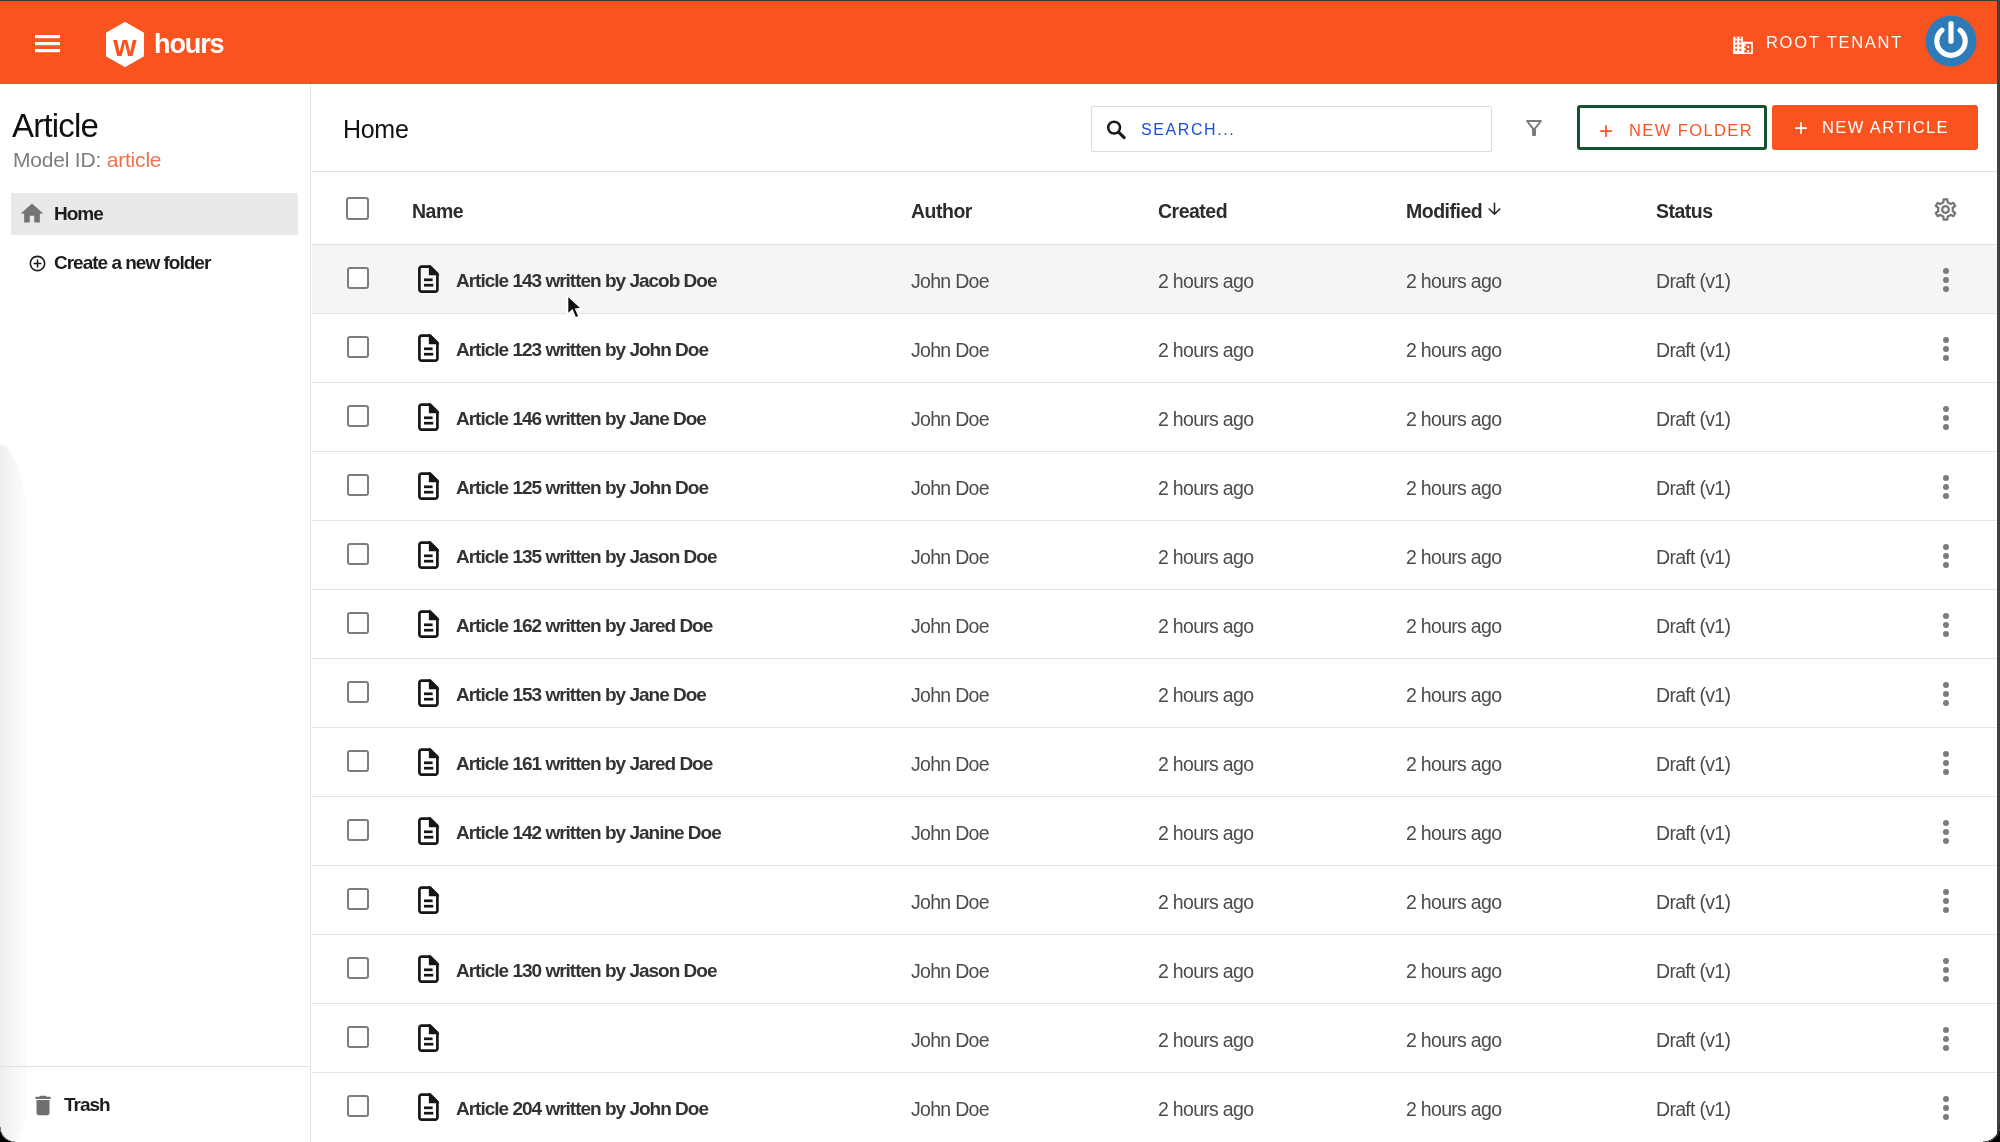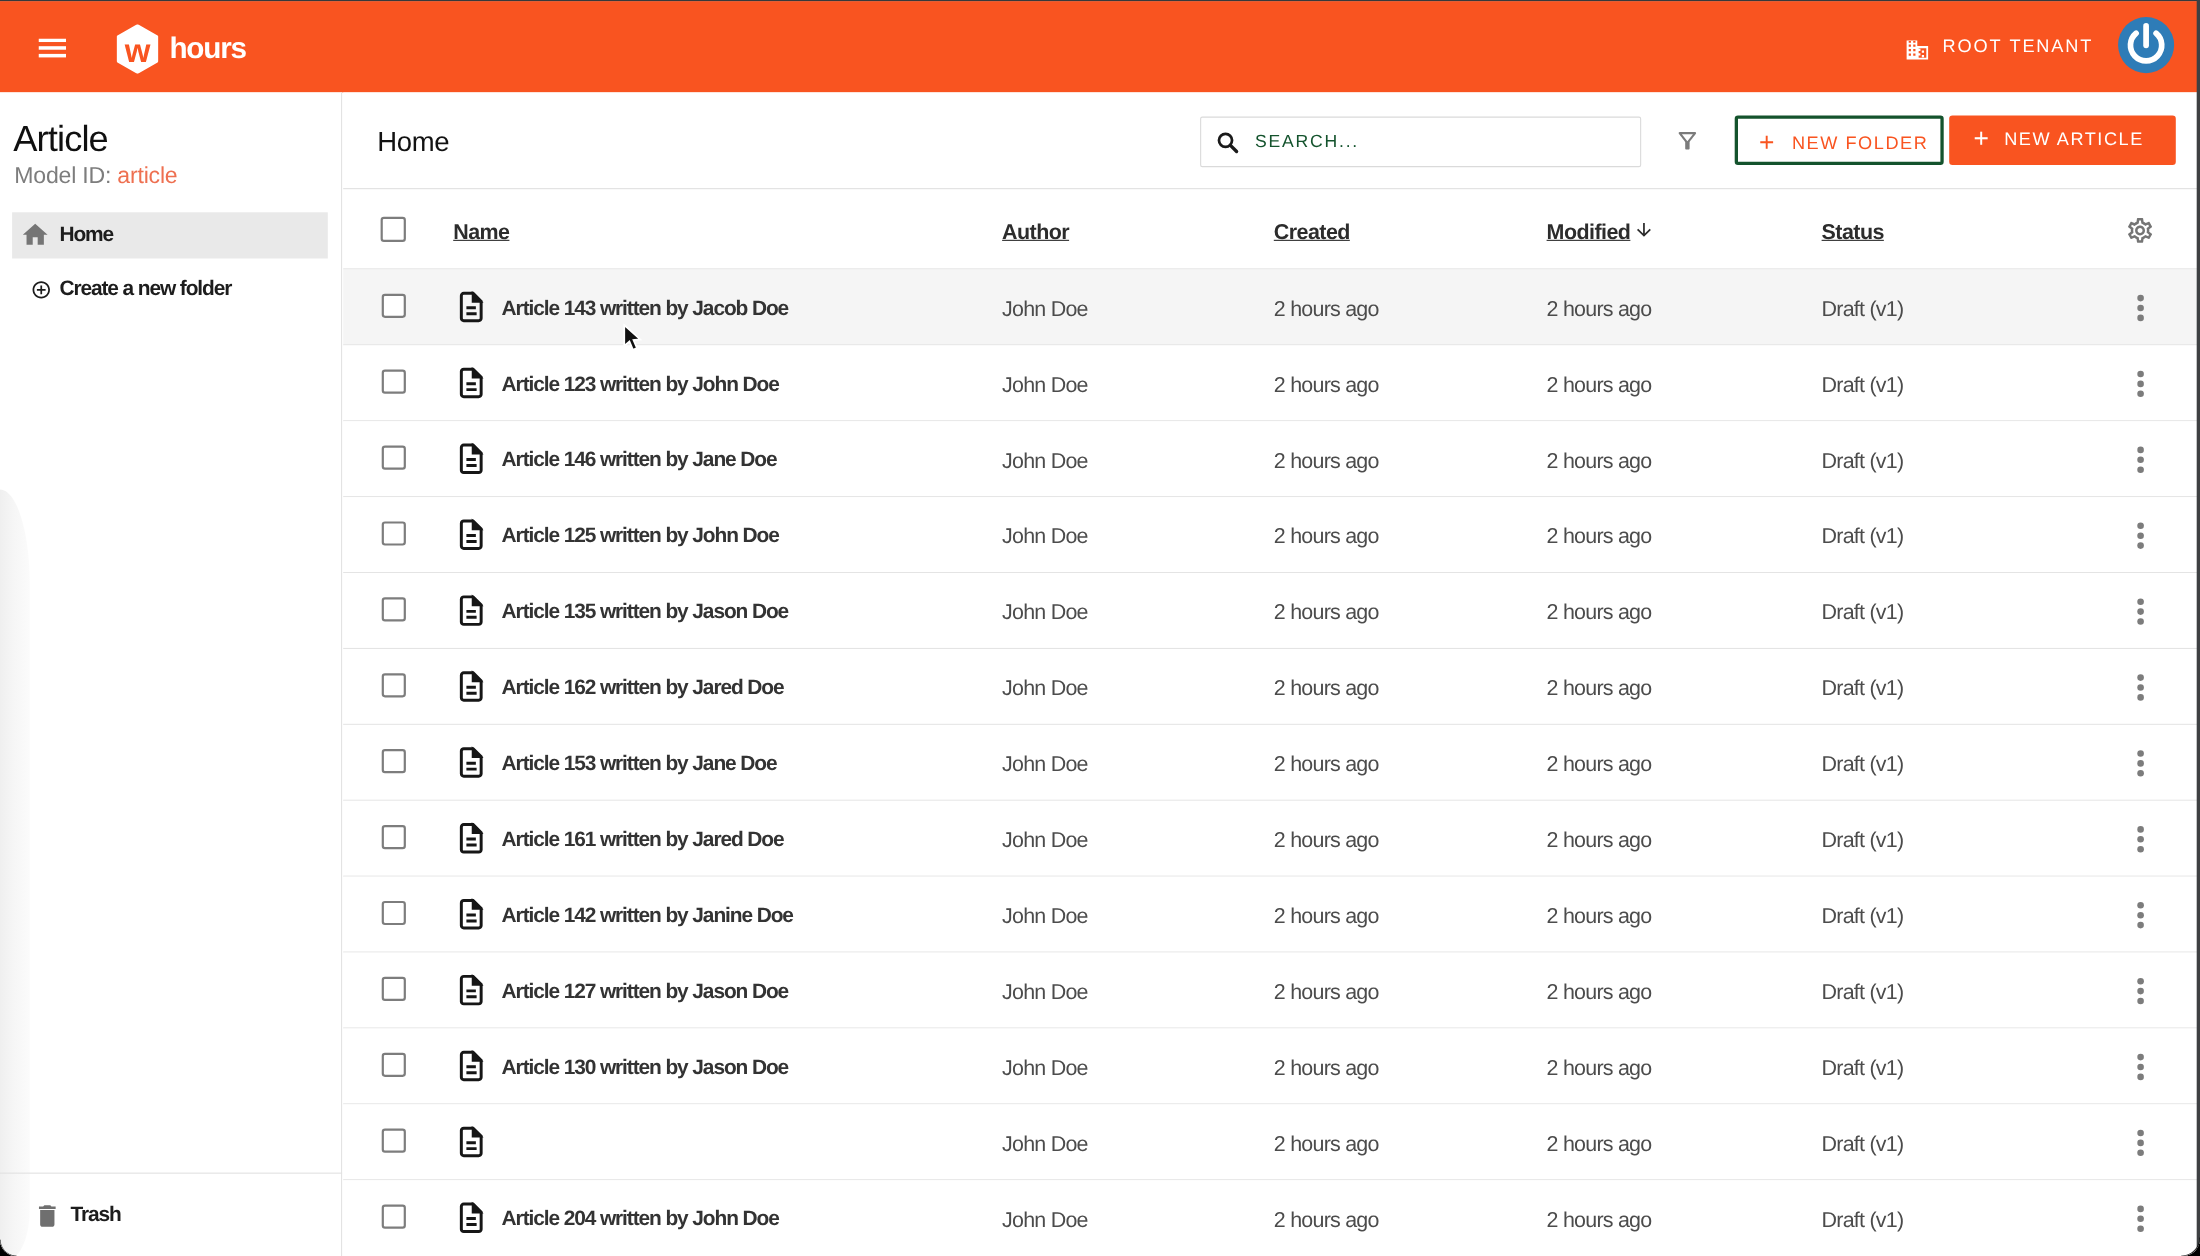--- a/index.html
+++ b/index.html
@@ -32,32 +32,32 @@
   #sb-trash { position:absolute; left:0; top:982px; width:311px; height:76px; border-top:1px solid #e2e2e2; }
 
   
   #main { position:absolute; left:312px; top:84px; width:1688px; height:1058px; background:#fff; }
   #crumb { position:absolute; left:31px; top:31px; font-size:25px; letter-spacing:-0.3px; color:#121212; }
   #hdline { position:absolute; left:0; top:87px; width:1688px; height:1px; background:#e0e0e0; }
 
   #searchbox { position:absolute; left:779px; top:22px; width:401px; height:46px;
     border:1px solid #dadada; border-radius:2px; background:#fff; }
   #searchbox .ph { position:absolute; left:49px; top:0; line-height:46px; font-size:16px;
-    letter-spacing:1.6px; color:#14532d; }
+    letter-spacing:1.6px; color:#1d4ed8; }
 
   .btn { position:absolute; top:21px; height:45px; border-radius:3px; font-size:16.5px;
     letter-spacing:1.4px; line-height:45px; text-align:left; }
   #btn-folder { left:1265px; width:190px; border:3px solid #14532d; color:#f95420; background:#fff; }
   #btn-article { left:1460px; width:206px; background:#f95420; color:#fff; }
   .btn .plus { display:inline-block; vertical-align:middle; margin-top:-3px; }
 
   
   #thead { position:absolute; left:0; top:88px; width:1688px; height:73px; border-bottom:1px solid #e0e0e0; }
   .hcell { position:absolute; top:3px; height:73px; line-height:73px; font-weight:bold; font-size:19.5px;
-    letter-spacing:-0.5px; color:#2c2c2c;text-decoration:underline; }
+    letter-spacing:-0.5px; color:#2c2c2c; }
   .cb { position:absolute; width:23px; height:23px; border:2px solid #7d7d7d; border-radius:3px; background:#fff; }
 
   #rows { position:absolute; left:0; top:161px; width:1688px; }
   .row { position:relative; width:1688px; height:69px; border-bottom:1px solid #e4e4e4; background:#fff; }
   .row.hov { background:#f5f5f5;text-align:center; }
   .row:last-child { border-bottom:none; }
   .row .cb { left:35px; top:22px; width:22px; height:22px; }
   .row .dico { position:absolute; left:105px; top:19px; }
   .row .name { position:absolute; left:144px; top:0; height:68px; line-height:72px;
     font-weight:bold; font-size:19px; letter-spacing:-1px; color:#333; }
@@ -334,21 +334,20 @@
           </div>
   </div>
   <div class="row">
     <div class="cb"></div>
     <svg class="dico" width="23" height="30" viewBox="0 0 23 30">
       <path d="M4.6 2.6 h8.5 l7.3 7.3 v15.5 a2.2 2.2 0 0 1 -2.2 2.2 h-13.6 a2.2 2.2 0 0 1 -2.2 -2.2 v-20.6 a2.2 2.2 0 0 1 2.2 -2.2 z" fill="none" stroke="#161616" stroke-width="2.7"></path>
       <path d="M12.6 2.2 L20.8 10.4 L12.6 10.4 Z" fill="#161616" stroke="#161616" stroke-width="1.5"></path>
       <line x1="7" y1="15.8" x2="15.6" y2="15.8" stroke="#161616" stroke-width="2.7"></line>
       <line x1="7" y1="21.2" x2="16.3" y2="21.2" stroke="#161616" stroke-width="2.7"></line>
     </svg>
-    <div class="name">Article 127 written by Jason Doe</div>
     <div class="c2">John Doe</div>
     <div class="c3">2 hours ago</div>
     <div class="c4">2 hours ago</div>
     <div class="c5">Draft (v1)</div>
     <div class="dots">
             <i style="top:23px"></i>
             <i style="top:32px"></i>
             <i style="top:41px"></i>
           </div>
   </div>

